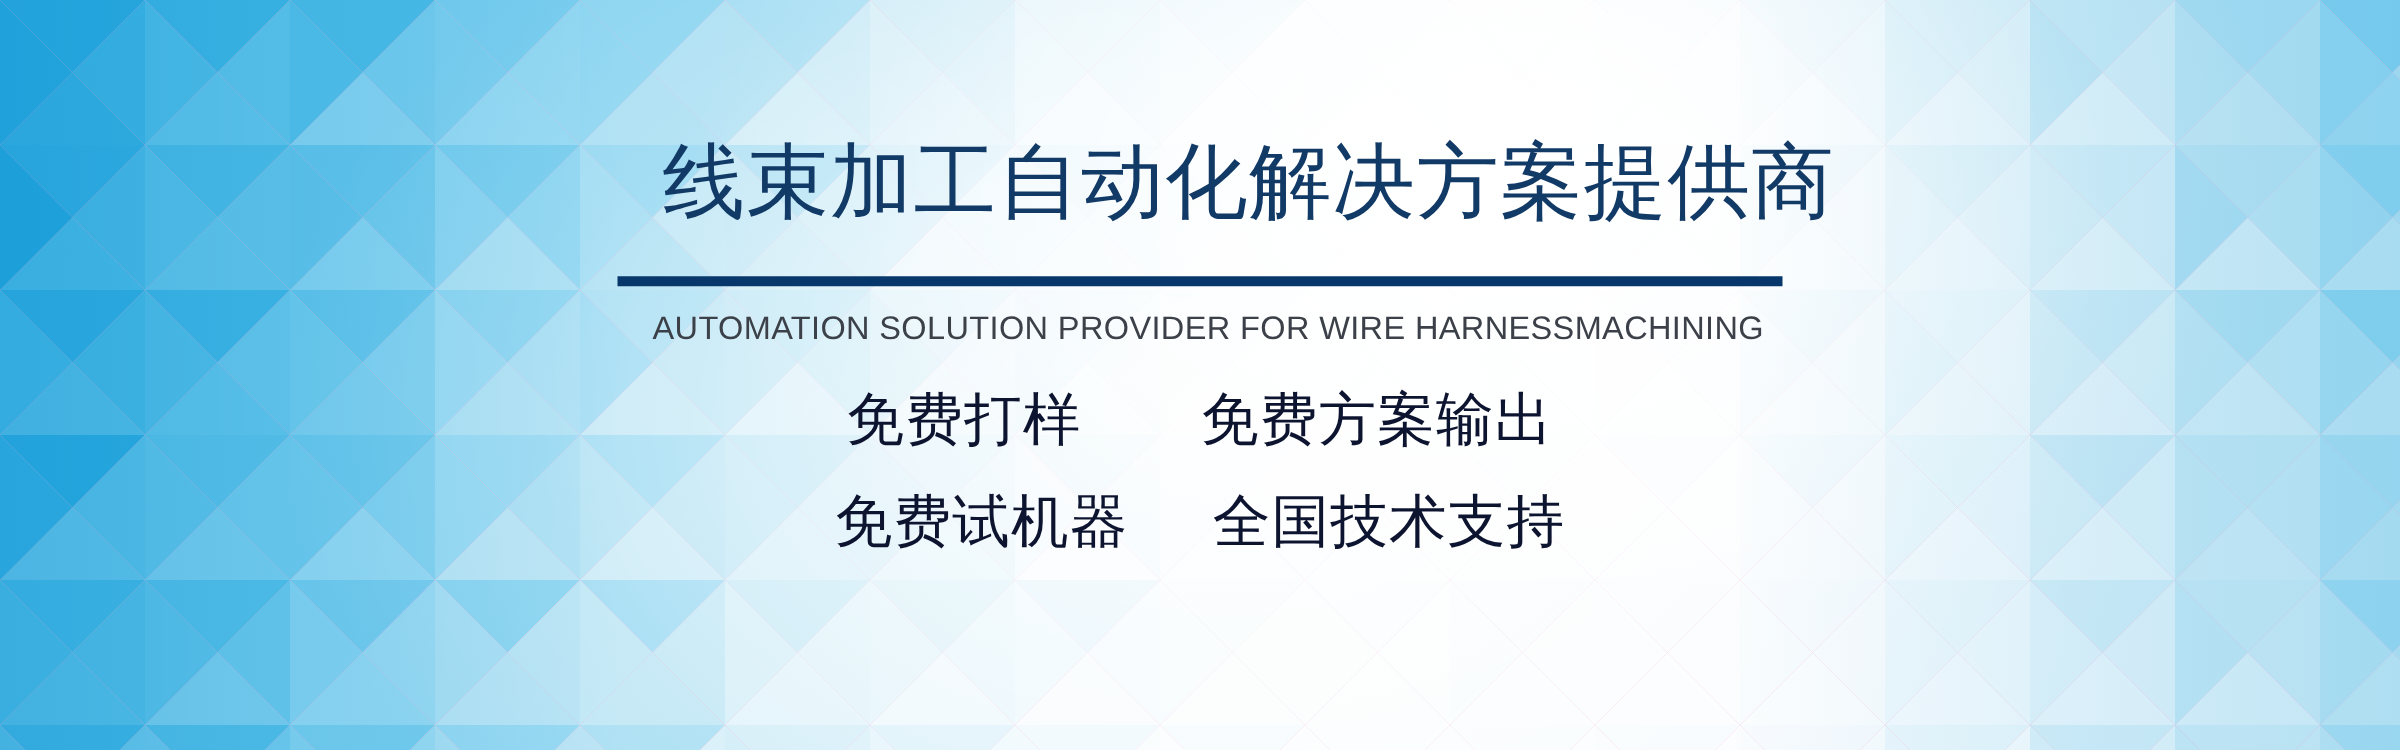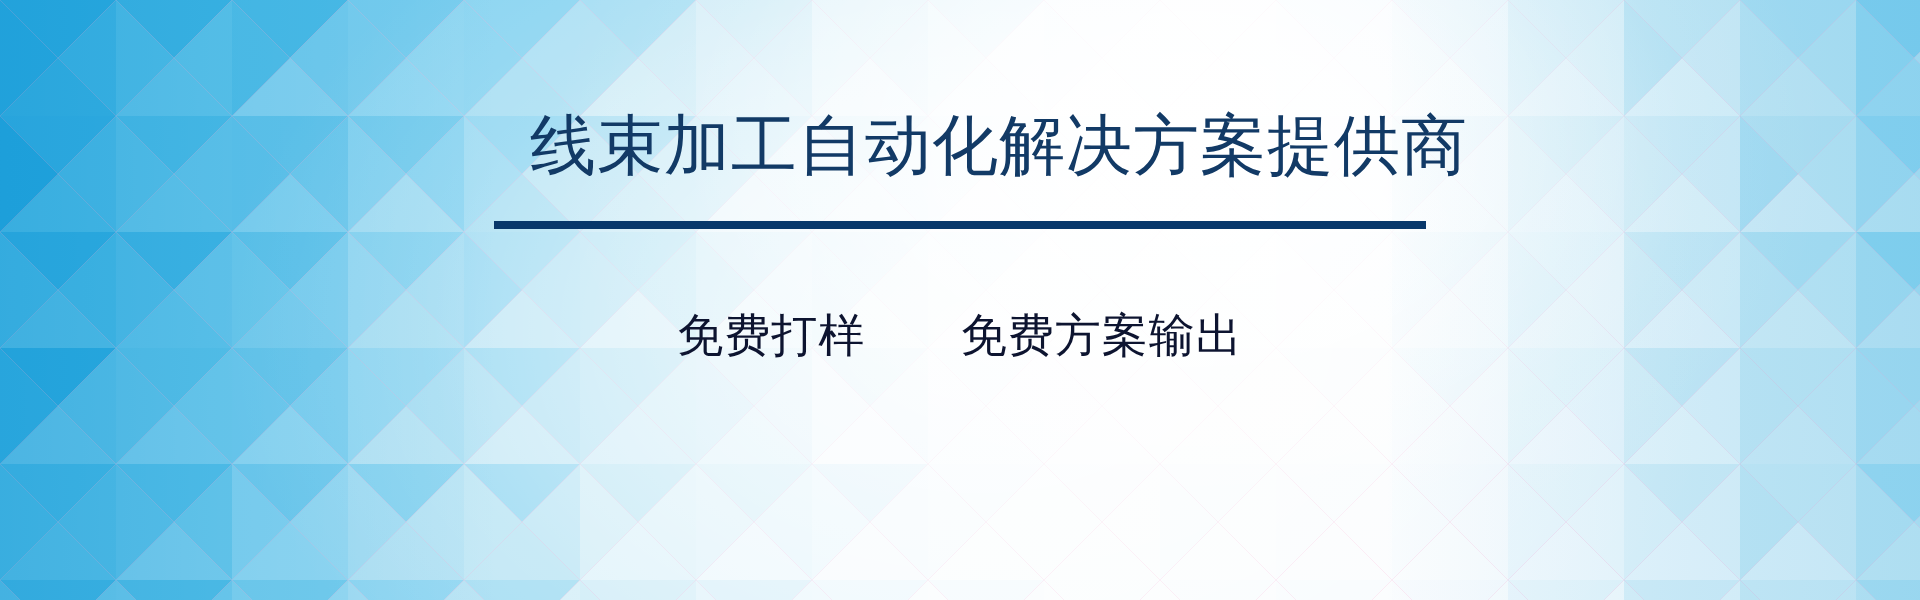--- a/index.html
+++ b/index.html
@@ -637,22 +637,28 @@
 
   <div id="wash-center"></div>
   <div id="wash-edges"></div>
 
   <div id="content">
 
     <div class="headline">线束加工自动化解决方案提供商</div>
 
     <div class="divider"></div>
 
+    <div class="subheadline">AUTOMATION SOLUTION PROVIDER FOR WIRE HARNESSMACHINING</div>
 
     <div class="promo promo-1">
       <span>免费打样</span>
       <span class="gap-lg"></span>
       <span>免费方案输出</span>
     </div>
 
+    <div class="promo promo-2">
+      <span>免费试机器</span>
+      <span class="gap-sm"></span>
+      <span>全国技术支持</span>
+    </div>
 
   </div>
 </div>
 
 </body></html>

